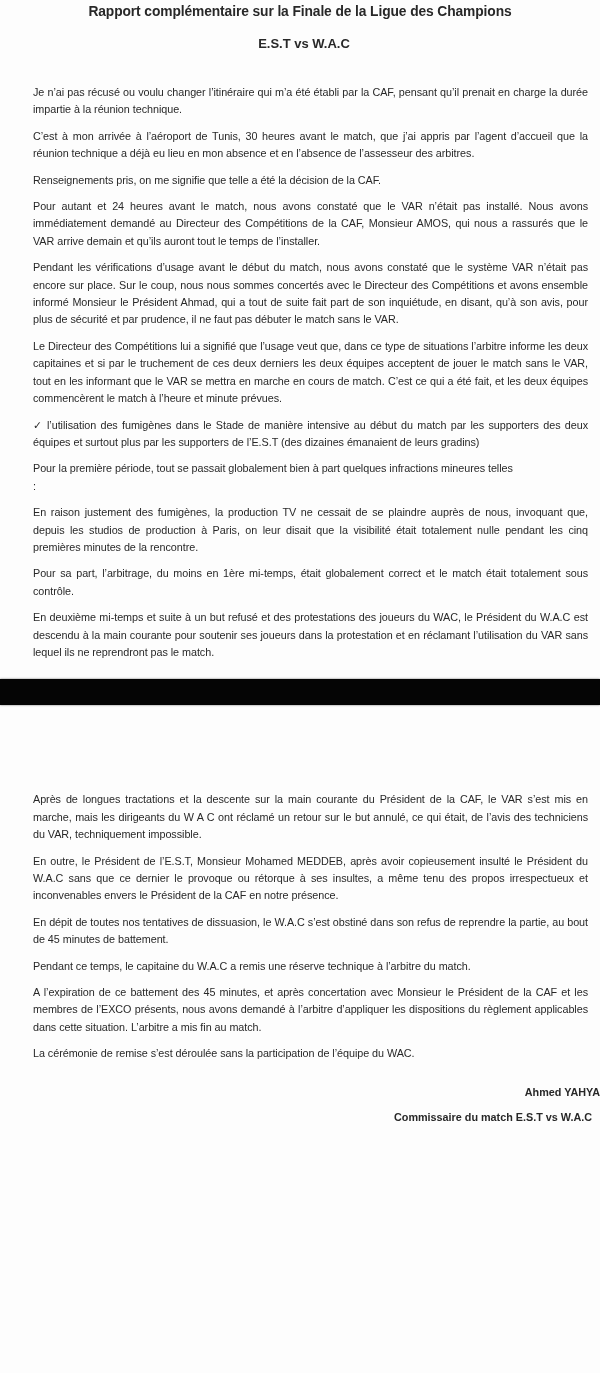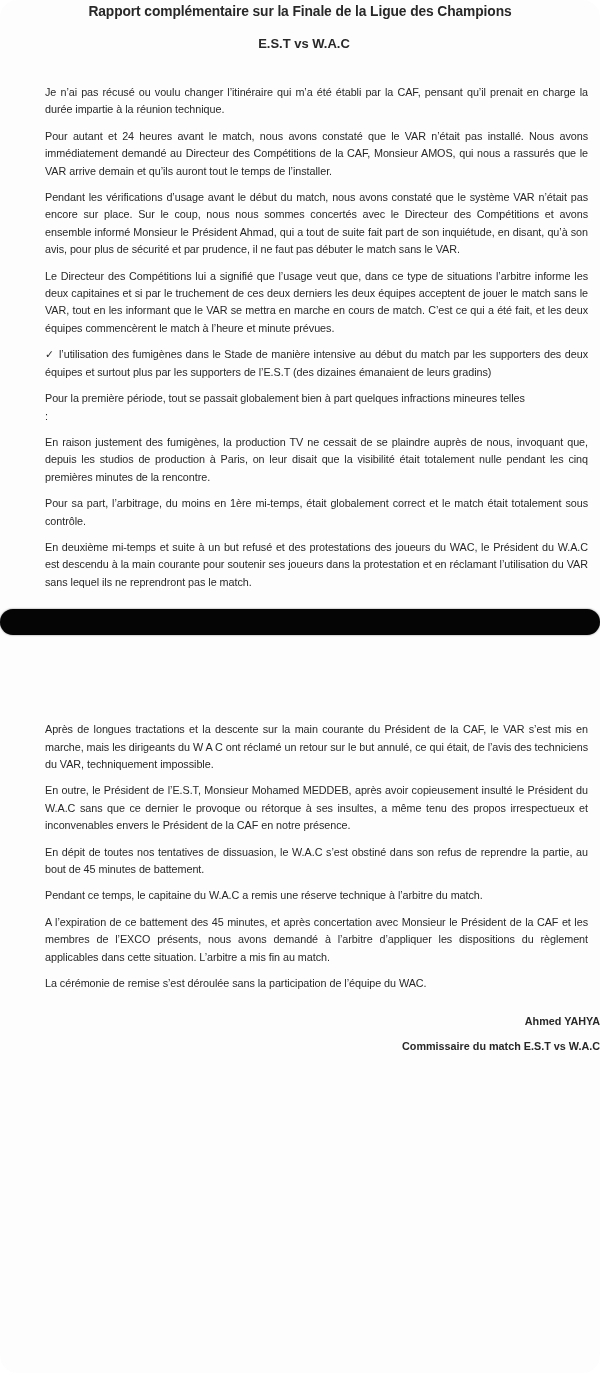--- a/index.html
+++ b/index.html
@@ -1,15 +1,15 @@
 <!DOCTYPE html>
 <html><head>
 <meta charset="utf-8">
 <style>
-  * { box-sizing: border-box; border-radius: 17px; }
+  * { box-sizing: border-box; }
   html, body { margin: 0; padding: 0; background: #ffffff; }
   .page {
     position: relative;
     width: 600px;
     height: 1373px;
     margin: 0;
     background: #fdfdfd;
     font-family: "Liberation Sans", sans-serif;
     color: #282828;
     overflow: hidden;
@@ -27,21 +27,21 @@
     margin: 17px 0 0 0;
     font-size: 13px;
     font-weight: bold;
     text-align: center;
     padding-left: 8px;
   }
   .body-blocks {
     padding: 33px 12px 0 33px;
   }
   .para {
-    margin: 0 0 9px 12px;
+    margin: 0 0 9px 0;
     font-size: 10.8px;
     line-height: 17.4px;
     letter-spacing: -0.05px;
     text-align: justify;
     color: #282828;
   }
   .para.check { margin-top: 6px; }
   .check-icon {
     display: inline-block;
     margin-right: 5px;
@@ -54,33 +54,35 @@
     box-shadow: 0 0 2px rgba(0,0,0,0.55);
   }
   .signature {
     margin: 22px 0 0 295px;
     font-size: 10.8px;
     font-weight: bold;
     line-height: 14px;
     text-align: right;
   }
   .signature .sig-name { margin: 0; }
-  .signature .sig-role { margin: 11px 0 0 0; }
+  .signature .sig-role { margin: 11px 8px 0 0; }
 </style>
 </head>
 <body>
 
 <main class="page">
   <header class="header">
     <h1 class="doc-title">Rapport complémentaire sur la Finale de la Ligue des Champions</h1>
     <h2 class="doc-subtitle">E.S.T vs W.A.C</h2>
   </header>
 
   <section class="body-blocks">
       <p class="para">Je n’ai pas récusé ou voulu changer l’itinéraire qui m’a été établi par la CAF, pensant qu’il prenait en charge la durée impartie à la réunion technique.</p>
+      <p class="para">C’est à mon arrivée à l’aéroport de Tunis, 30 heures avant le match, que j’ai appris par l’agent d’accueil que la réunion technique a déjà eu lieu en mon absence et en l’absence de l’assesseur des arbitres.</p>
+      <p class="para">Renseignements pris, on me signifie que telle a été la décision de la CAF.</p>
       <p class="para">Pour autant et 24 heures avant le match, nous avons constaté que le VAR n’était pas installé. Nous avons immédiatement demandé au Directeur des Compétitions de la CAF, Monsieur AMOS, qui nous a rassurés que le VAR arrive demain et qu’ils auront tout le temps de l’installer.</p>
       <p class="para">Pendant les vérifications d’usage avant le début du match, nous avons constaté que le système VAR n’était pas encore sur place. Sur le coup, nous nous sommes concertés avec le Directeur des Compétitions et avons ensemble informé Monsieur le Président Ahmad, qui a tout de suite fait part de son inquiétude, en disant, qu’à son avis, pour plus de sécurité et par prudence, il ne faut pas débuter le match sans le VAR.</p>
       <p class="para">Le Directeur des Compétitions lui a signifié que l’usage veut que, dans ce type de situations l’arbitre informe les deux capitaines et si par le truchement de ces deux derniers les deux équipes acceptent de jouer le match sans le VAR, tout en les informant que le VAR se mettra en marche en cours de match. C’est ce qui a été fait, et les deux équipes commencèrent le match à l’heure et minute prévues.</p>
       <p class="para check"><span class="check-icon">✓</span><span>l’utilisation des fumigènes dans le Stade de manière intensive au début du match par les supporters des deux équipes et surtout plus par les supporters de l’E.S.T (des dizaines émanaient de leurs gradins)</span></p>
       <p class="para">Pour la première période, tout se passait globalement bien à part quelques infractions mineures telles<br>:</p>
       <p class="para">En raison justement des fumigènes, la production TV ne cessait de se plaindre auprès de nous, invoquant que, depuis les studios de production à Paris, on leur disait que la visibilité était totalement nulle pendant les cinq premières minutes de la rencontre.</p>
       <p class="para">Pour sa part, l’arbitrage, du moins en 1ère mi-temps, était globalement correct et le match était totalement sous contrôle.</p>
       <p class="para">En deuxième mi-temps et suite à un but refusé et des protestations des joueurs du WAC, le Président du W.A.C est descendu à la main courante pour soutenir ses joueurs dans la protestation et en réclamant l’utilisation du VAR sans lequel ils ne reprendront pas le match.</p>
       <div class="redaction"></div>
       <p class="para">Après de longues tractations et la descente sur la main courante du Président de la CAF, le VAR s’est mis en marche, mais les dirigeants du W A C ont réclamé un retour sur le but annulé, ce qui était, de l’avis des techniciens du VAR, techniquement impossible.</p>

